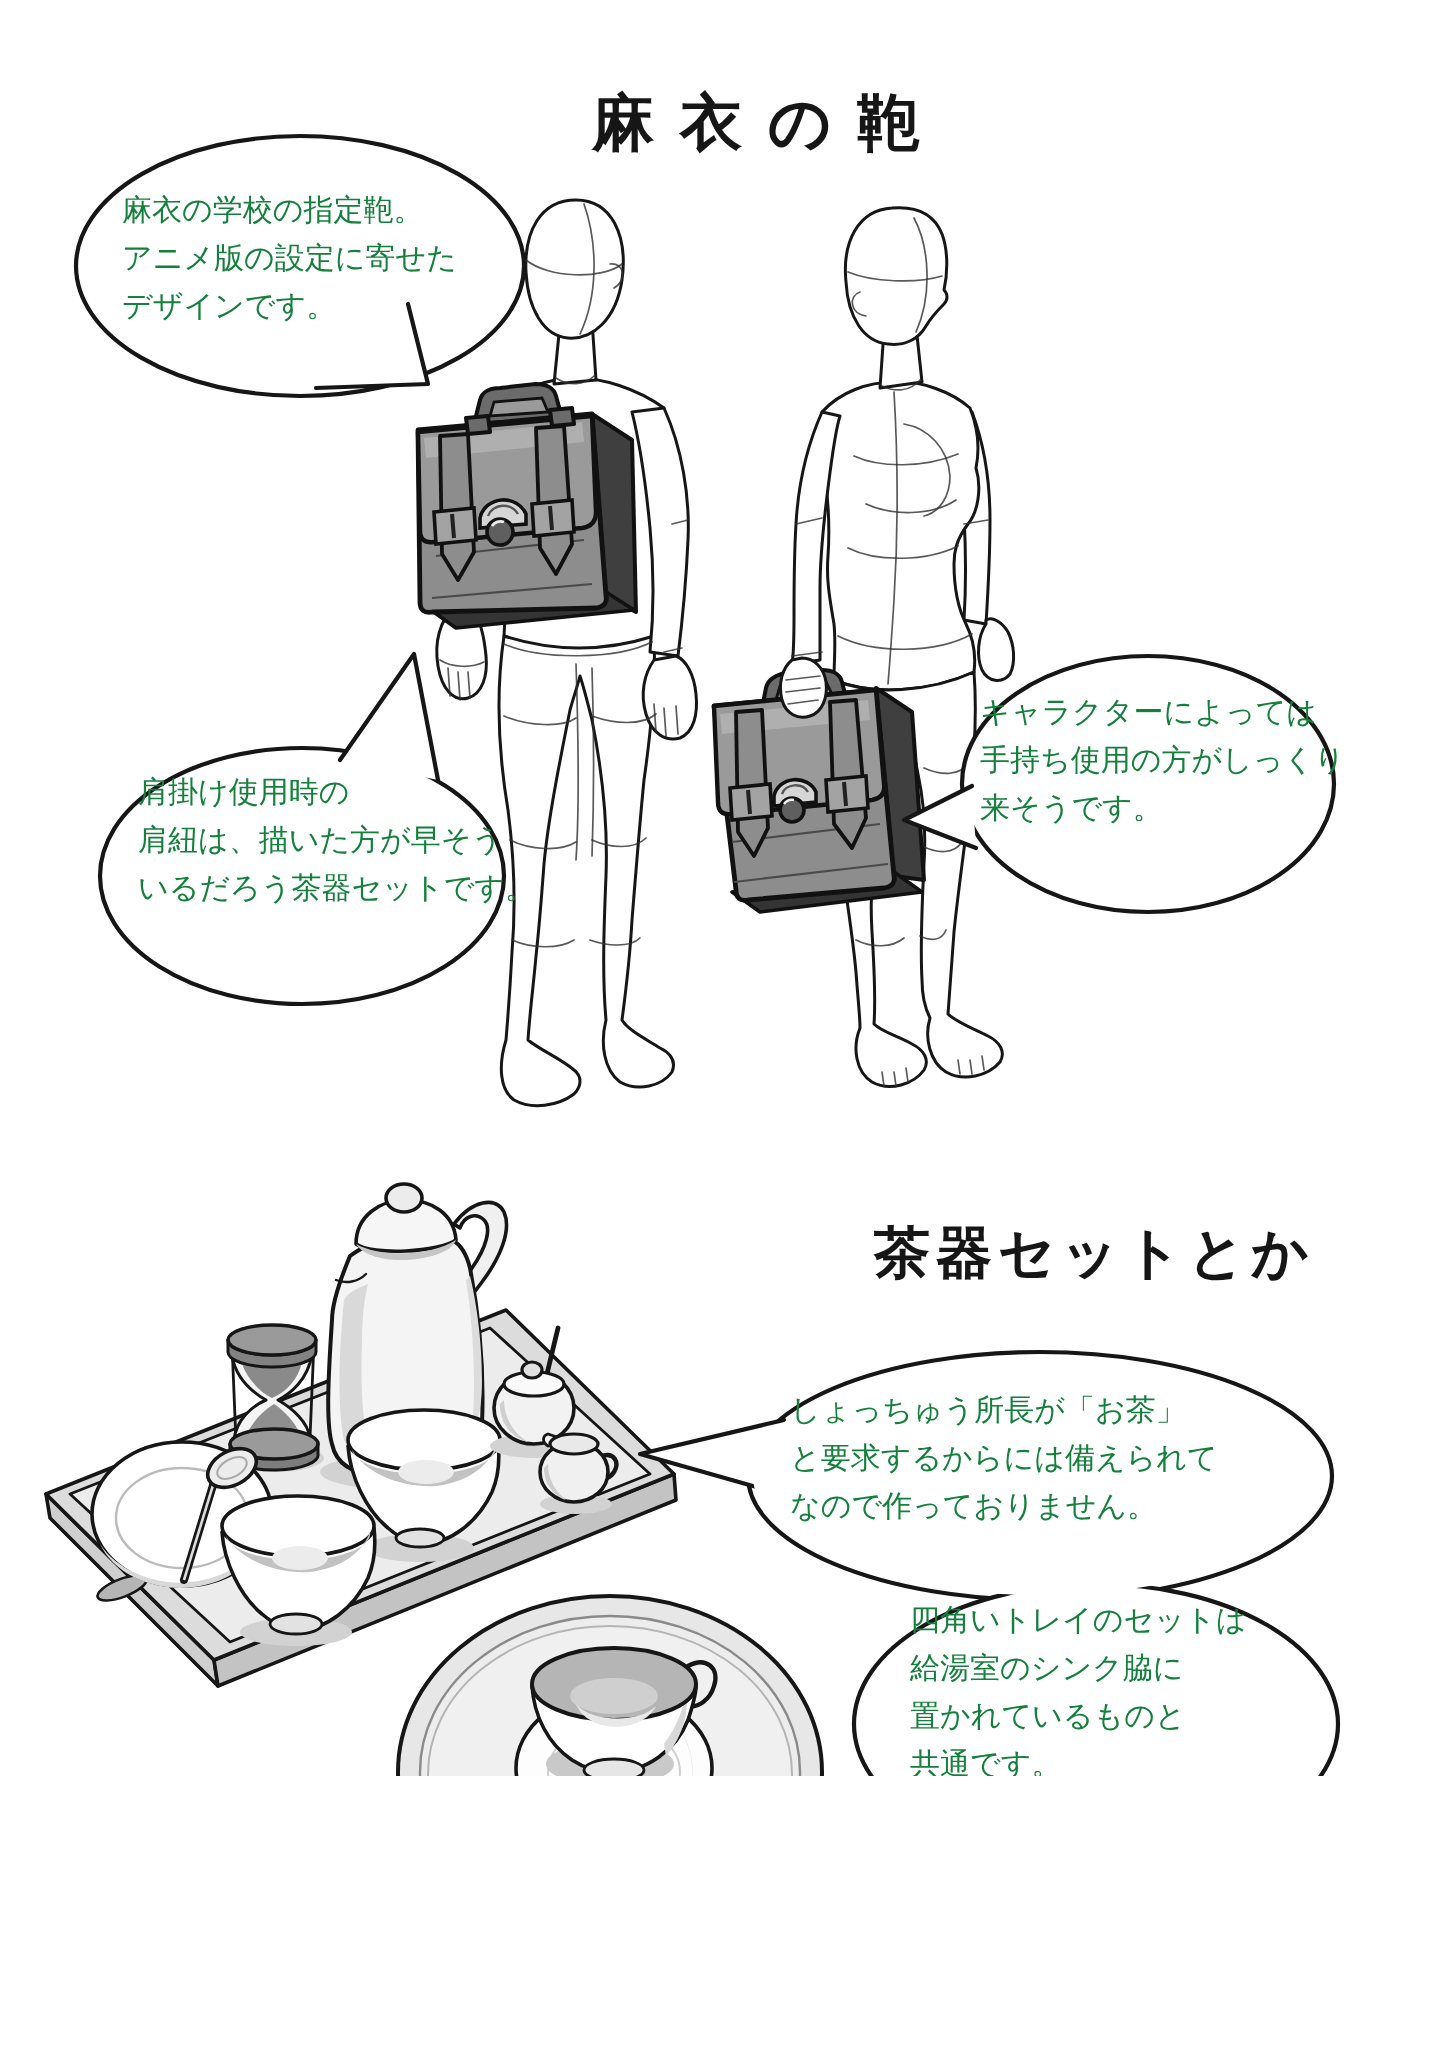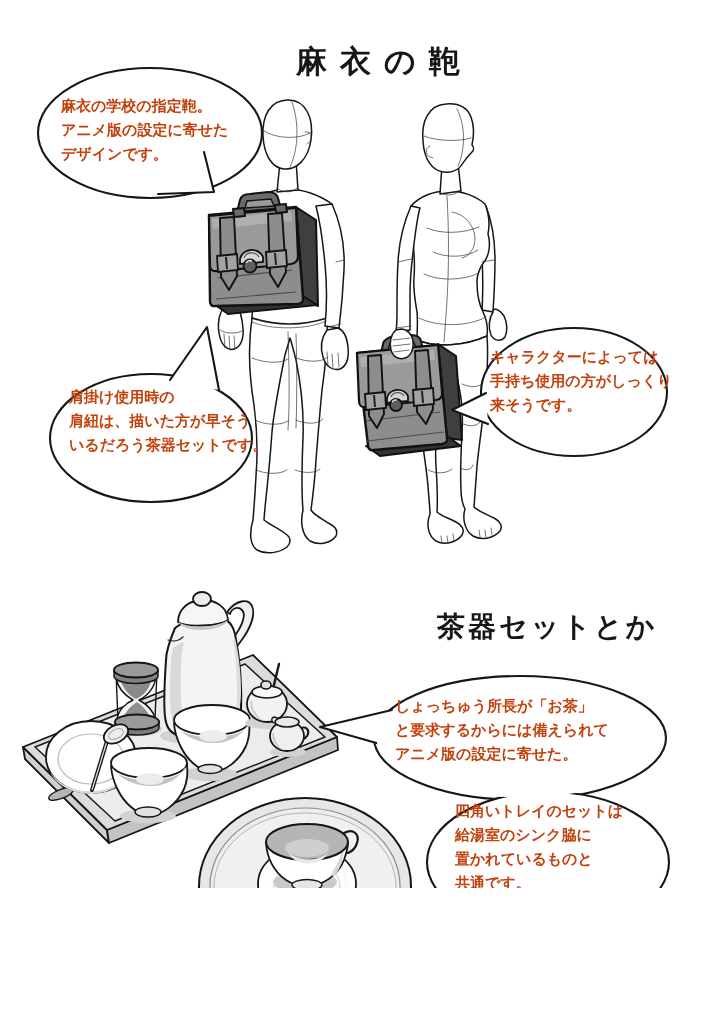--- a/index.html
+++ b/index.html
@@ -31,21 +31,21 @@
 
   
   .bb{fill:#ffffff;stroke:#161616;stroke-width:2.1;}
   .btail{fill:#ffffff;stroke:#161616;stroke-width:2.1;stroke-linejoin:round;stroke-linecap:round;}
   .bpatch{fill:#ffffff;stroke:none;}
 
   .title{position:absolute;font-weight:700;color:#161616;white-space:nowrap;}
   .t1{left:296px;top:41px;font-size:31px;letter-spacing:13px;}
   .t2{left:437px;top:608px;font-size:28px;letter-spacing:3px;}
 
-  .btext{position:absolute;font-size:15px;line-height:24px;font-weight:700;color:#c2410c;white-space:nowrap;}
+  .btext{position:absolute;font-size:15px;line-height:24px;font-weight:400;color:#15803d;white-space:nowrap;}
   .b1{left:61px;top:94px;}
   .b2{left:69px;top:385px;}
   .b3{left:490px;top:345px;}
   .b4{left:395px;top:694px;}
   .b5{left:455px;top:799px;}
 </style>
 </head>
 <body>
 
 <div class="page">
@@ -302,21 +302,21 @@
   <div>いるだろう茶器セットです。</div>
 </div>
 <div class="btext b3">
   <div>キャラクターによっては</div>
   <div>手持ち使用の方がしっくり</div>
   <div>来そうです。</div>
 </div>
 <div class="btext b4">
   <div>しょっちゅう所長が「お茶」</div>
   <div>と要求するからには備えられて</div>
-  <div>アニメ版の設定に寄せた。</div>
+  <div>なので作っておりません。</div>
 </div>
 <div class="btext b5">
   <div>四角いトレイのセットは</div>
   <div>給湯室のシンク脇に</div>
   <div>置かれているものと</div>
   <div>共通です。</div>
 </div>
 
 </div>
 

